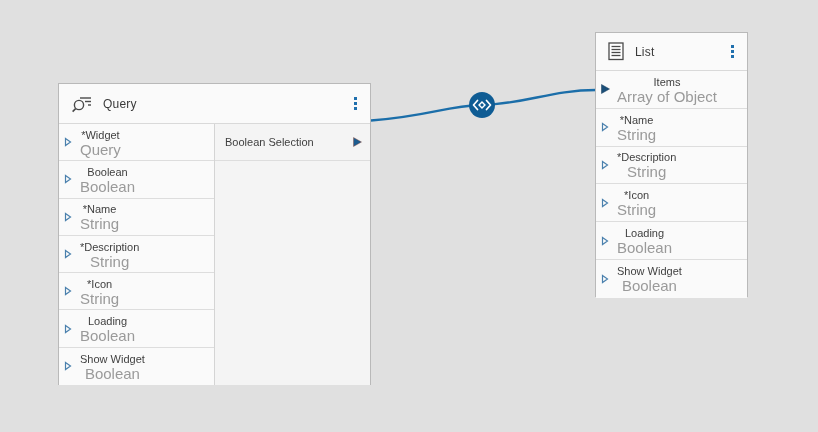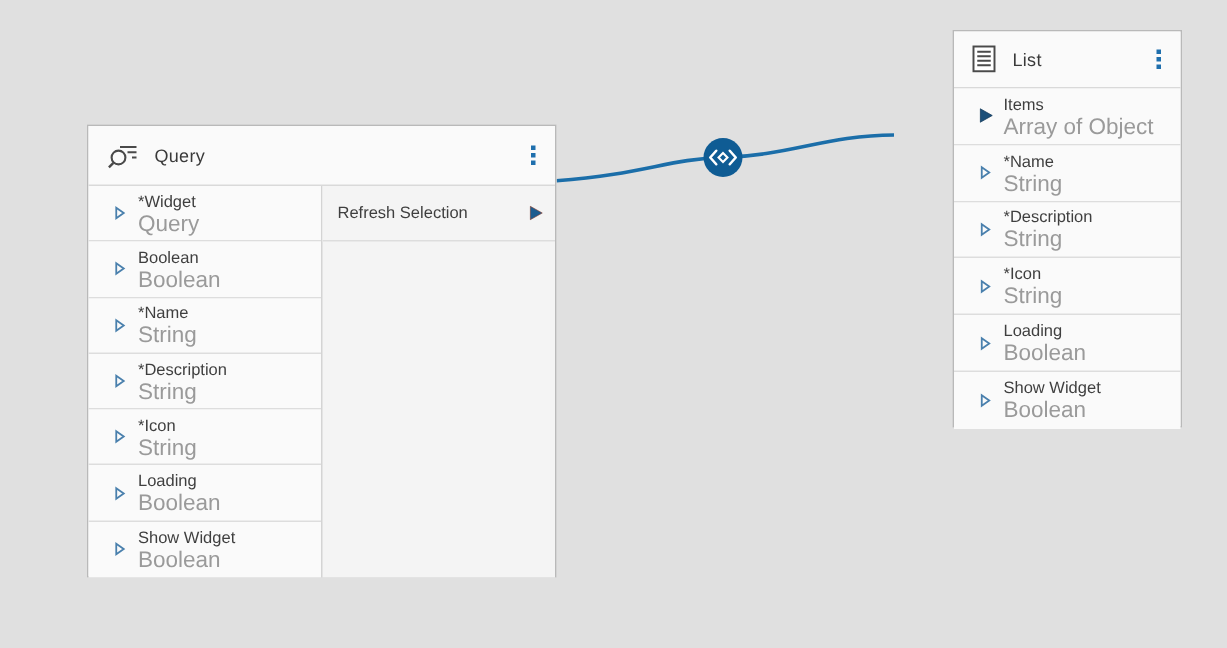--- a/index.html
+++ b/index.html
@@ -31,21 +31,21 @@
     flex:0 0 auto;
   }
   .kebab i{width:3px;height:3px;background:#1f6fad;display:block;}
 
   .node-body{display:flex;align-items:stretch;}
   .col-in{flex:0 0 auto;}
   .col-out{flex:1 1 auto;border-left:1px solid #d4d4d4;background:#f4f4f4;}
 
   .row{
     box-sizing:border-box;border-bottom:1px solid #ddd;background:#fafafa;
-    display:flex;align-items:center;padding-left:17px;cursor:pointer;
+    display:flex;align-items:center;padding-left:5px;cursor:pointer;text-align:center;
   }
   .row:last-child{border-bottom:none;}
   .row .port-ico{width:14px;flex:0 0 auto;display:flex;align-items:center;}
   .row .txt{display:flex;flex-direction:column;justify-content:center;line-height:14px;padding-left:2px;}
   .lbl{font-size:11px;color:#3f3f3f;}
   .typ{font-size:15px;color:#9a9a9a;margin-top:1px;}
 
   .row .arrow-filled{display:none;}
   .row.connected .arrow-filled{display:block;}
 
@@ -54,21 +54,21 @@
     display:flex;align-items:center;padding:0 8px 0 10px;cursor:pointer;
   }
   .out-row .txt{flex:1 1 auto;display:flex;flex-direction:column;justify-content:center;line-height:14px;}
 
   
   #query-node{left:58px;top:62px;width:313px;height:302px;margin-top:21px;}
   #query-node .node-header{height:40px;}
   #query-node .col-in{width:155px;}
   #query-node .row{height:37.3px;}
   #query-node .out-row{height:37.3px;}
-  #list-node{left:595px;top:20px;width:153px;height:265px;margin-left:40px;}
+  #list-node{left:595px;top:32px;width:153px;height:265px;}
   #list-node .node-header{height:38px;}
   #list-node .col-in{width:100%;}
   #list-node .row{height:37.8px;}
 
   .hdr-ico{flex:0 0 auto;display:flex;align-items:center;}
 </style>
 </head>
 <body>
 
 <div class="canvas">
@@ -190,21 +190,21 @@
     </span>
     <span class="txt">
       <span class="lbl">Show Widget</span>
       <span class="typ">Boolean</span>
     </span>
   </div>
 </div>
       <div class="col-out">
         <div class="out-row">
           <span class="txt">
-            <span class="lbl">Refresh Selection</span>
+            <span class="lbl">Boolean Selection</span>
           </span>
           <svg width="9" height="10" viewBox="0 0 9 10">
             <path d="M0.5 0.5 L8.5 5 L0.5 9.5 Z" fill="#1d5c8f" stroke="#8a3d2a" stroke-width="0.4"></path>
           </svg>
         </div>
       </div>
     </div>
   </div>
 
   <div class="node" id="list-node">

